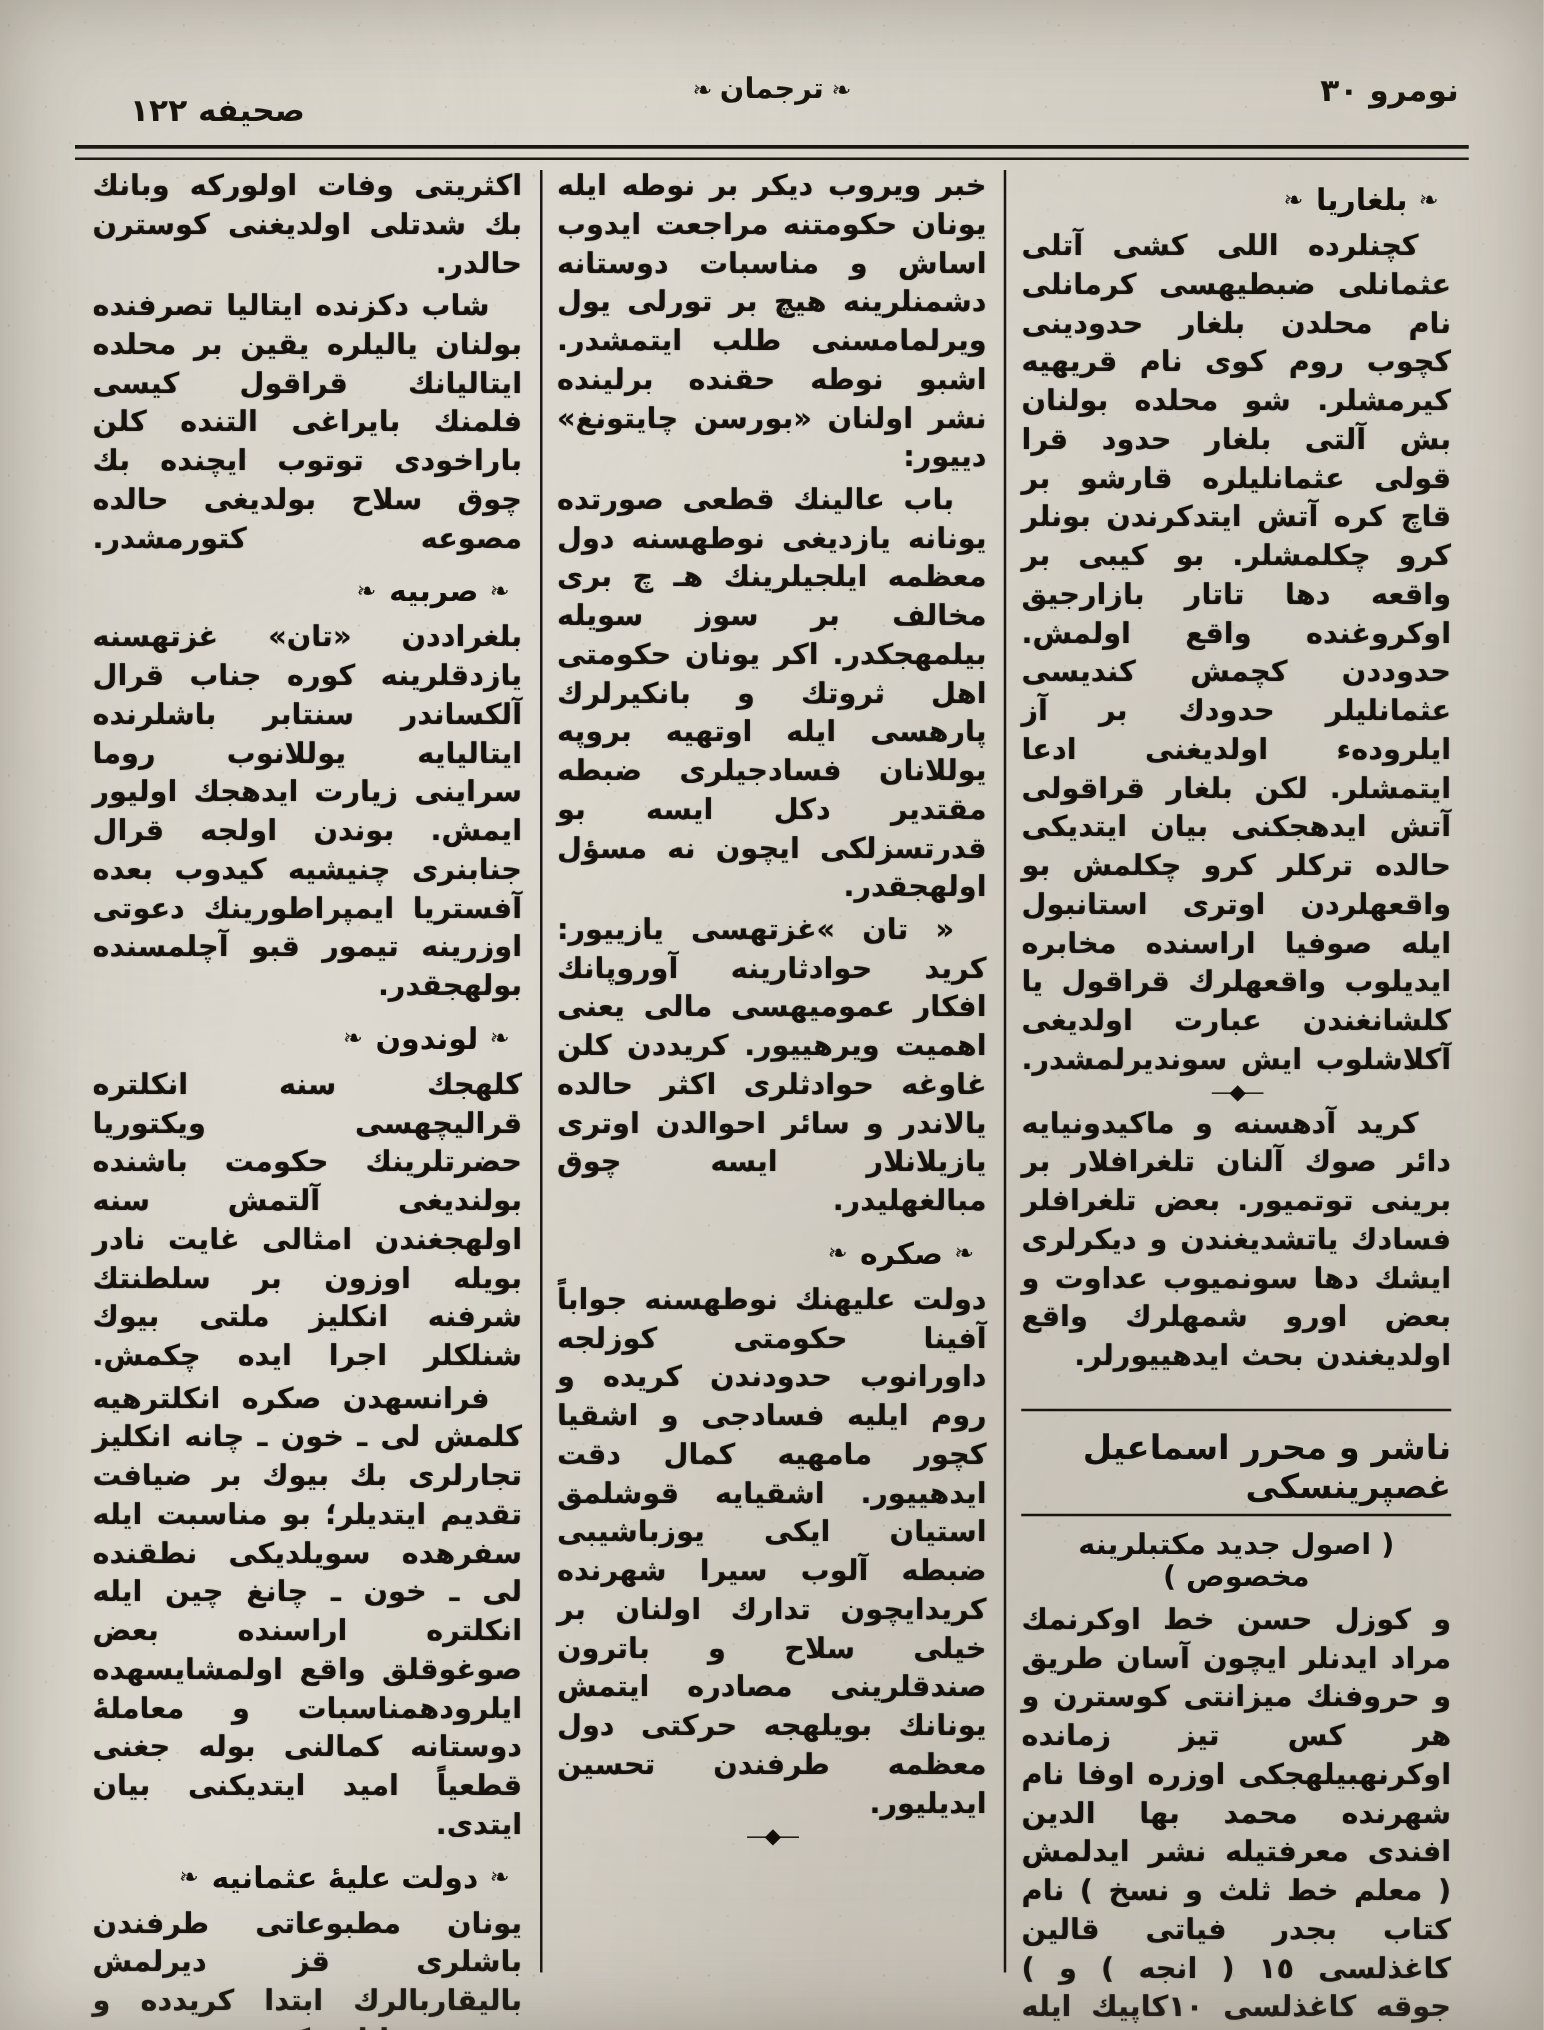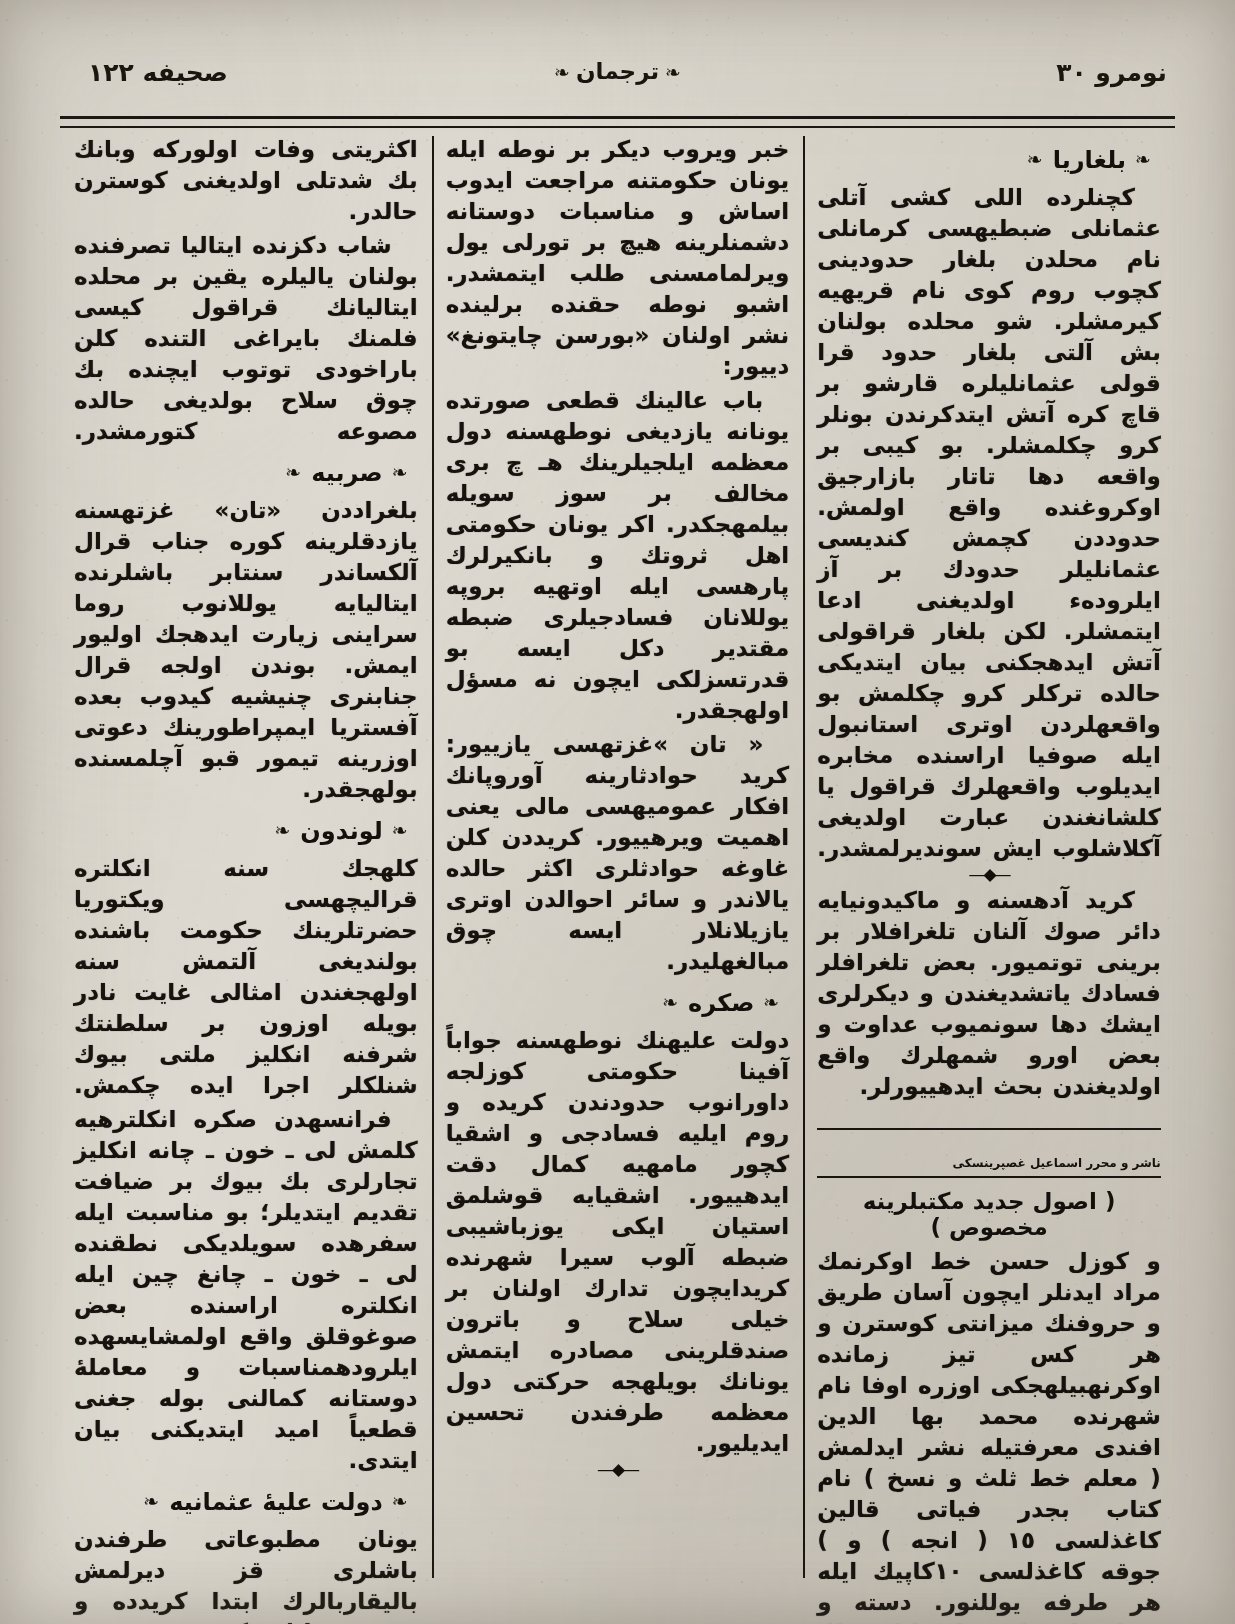--- a/index.html
+++ b/index.html
@@ -58,21 +58,21 @@
     position: absolute;
     top: 0;
     font-family: "DejaVu Sans", sans-serif;
     font-weight: bold;
     font-size: 25px;
     letter-spacing: 1px;
     color: #17130d;
     white-space: nowrap;
   }
   .mast-right { right: 6px; }
-  .mast-left  { left: 26px; }
+  .mast-left  { left: 42px; margin-top: 16px; }
   .mast-center {
     left: 50%;
     transform: translateX(-50%);
     font-size: 23px;
   }
   .mast-center .orn { font-size: 19px; padding: 0 6px; }
 
   .rule-double {
     position: absolute;
     left: 60px;
@@ -153,23 +153,23 @@
     display: inline-block;
     font-size: 17px;
     letter-spacing: -2px;
     color: #14110c;
   }
 
   
   .imprint {
     direction: rtl;
     text-align: right;
-    font-size: 12px;
-    font-weight: bold;
-    margin-top: 26px;
+    font-size: 27px;
+    font-weight: bold;
+    margin-top: 14px;
   }
   .rule-thin {
     border-top: 2.5px solid #1a1712;
     margin: 6px 0 10px 0;
   }
   .subhead {
     direction: rtl;
     text-align: center;
     font-size: 23px;
     font-weight: bold;

